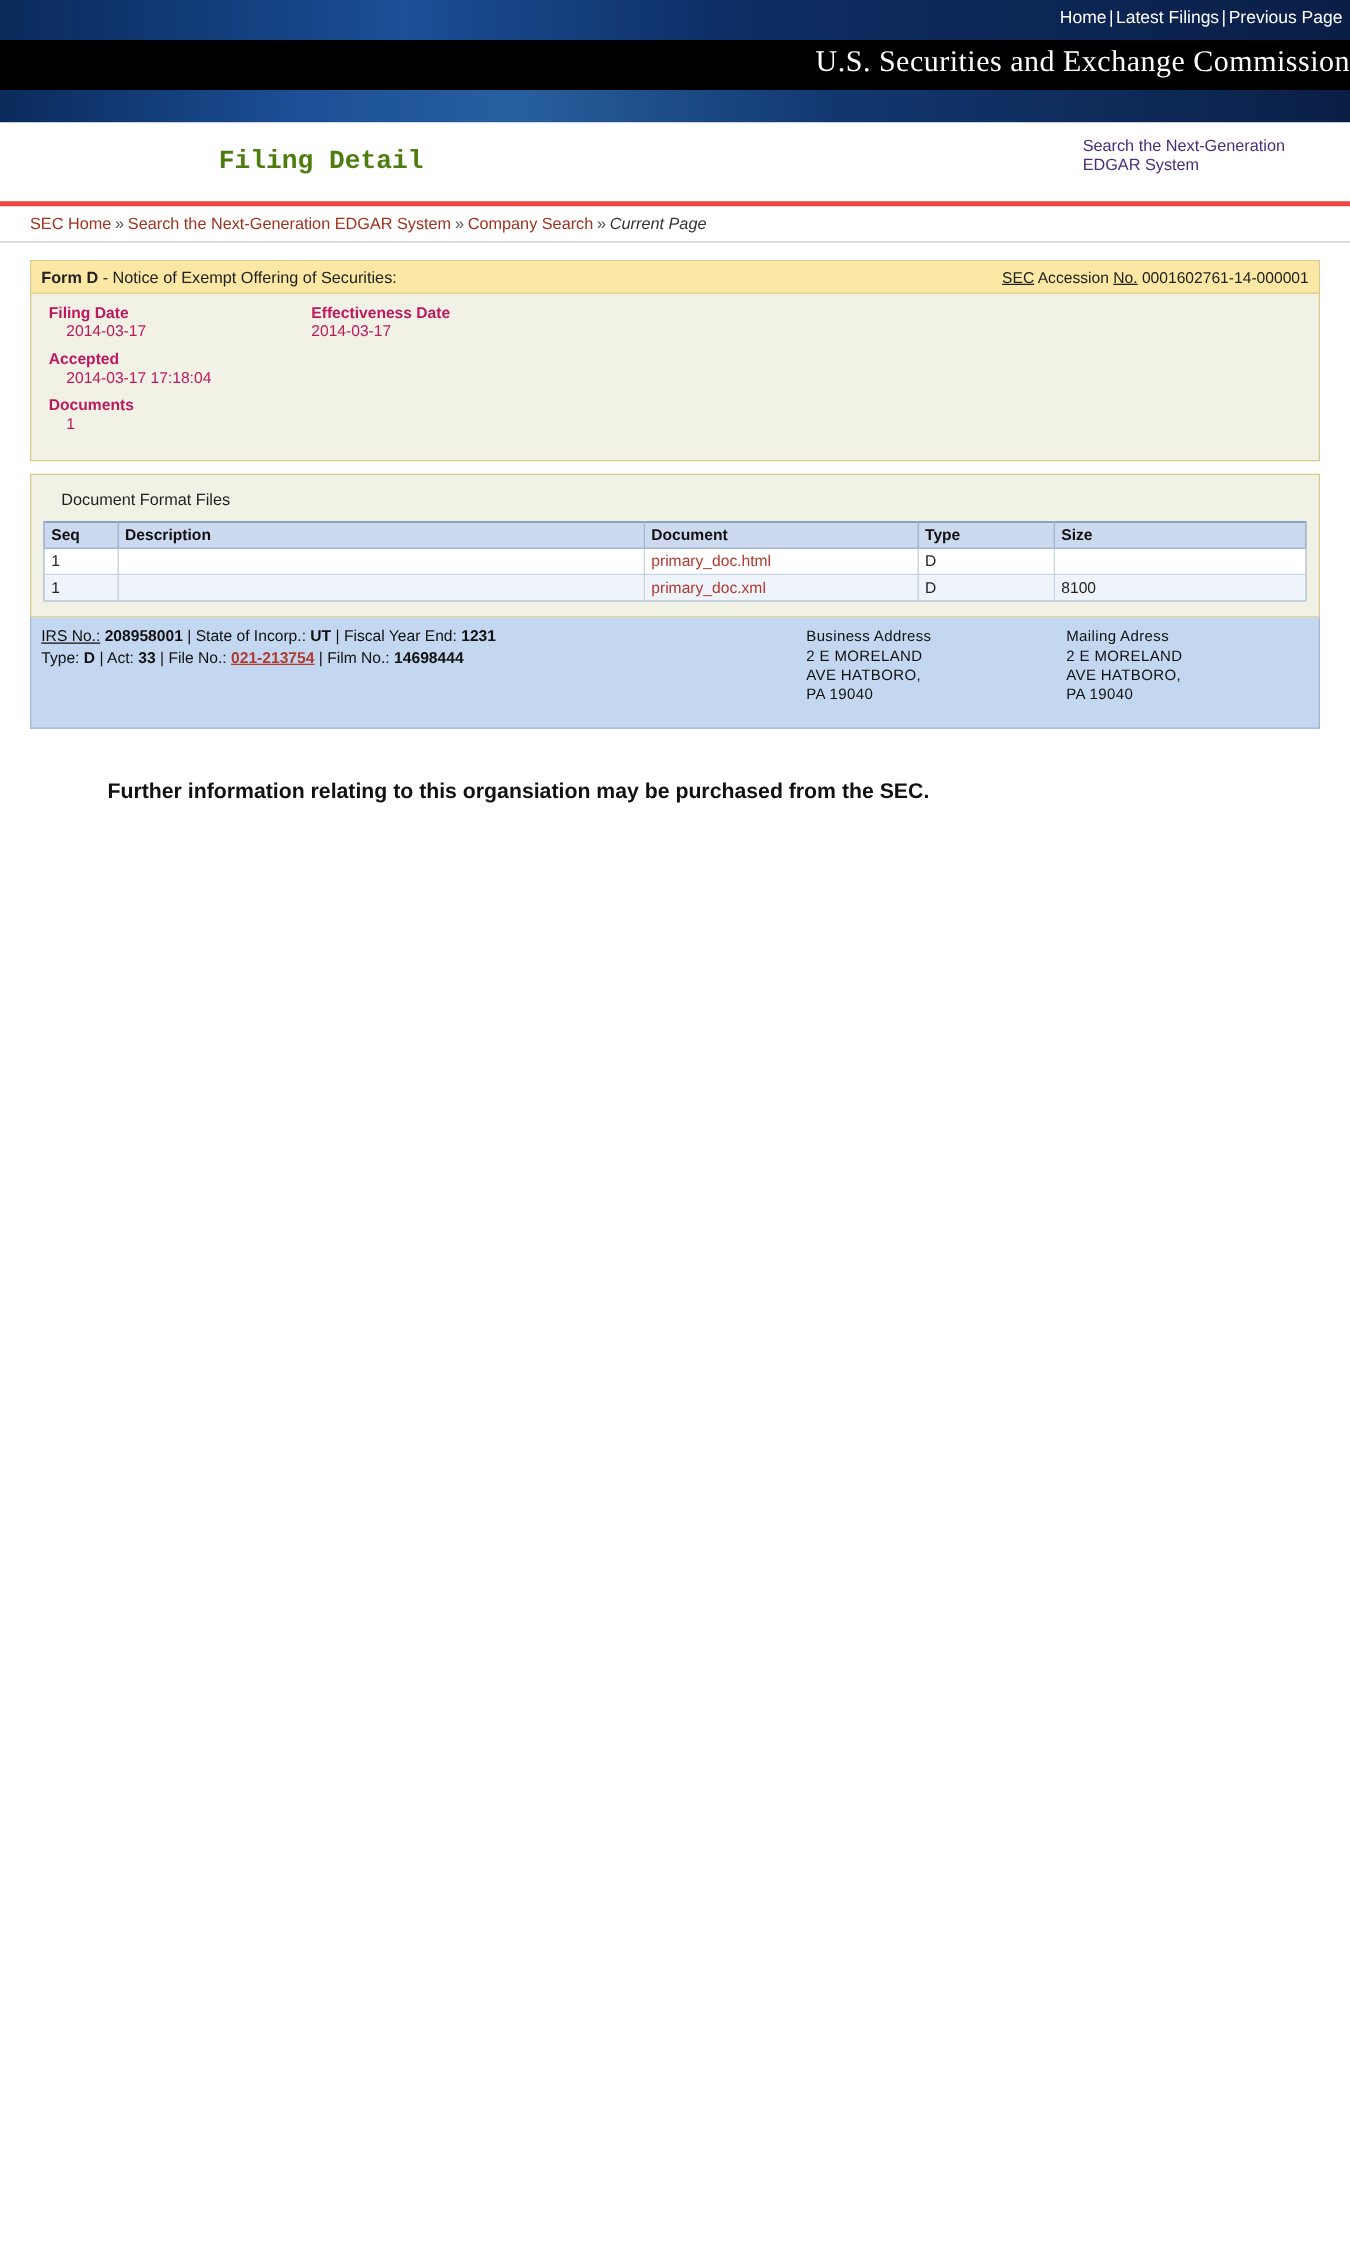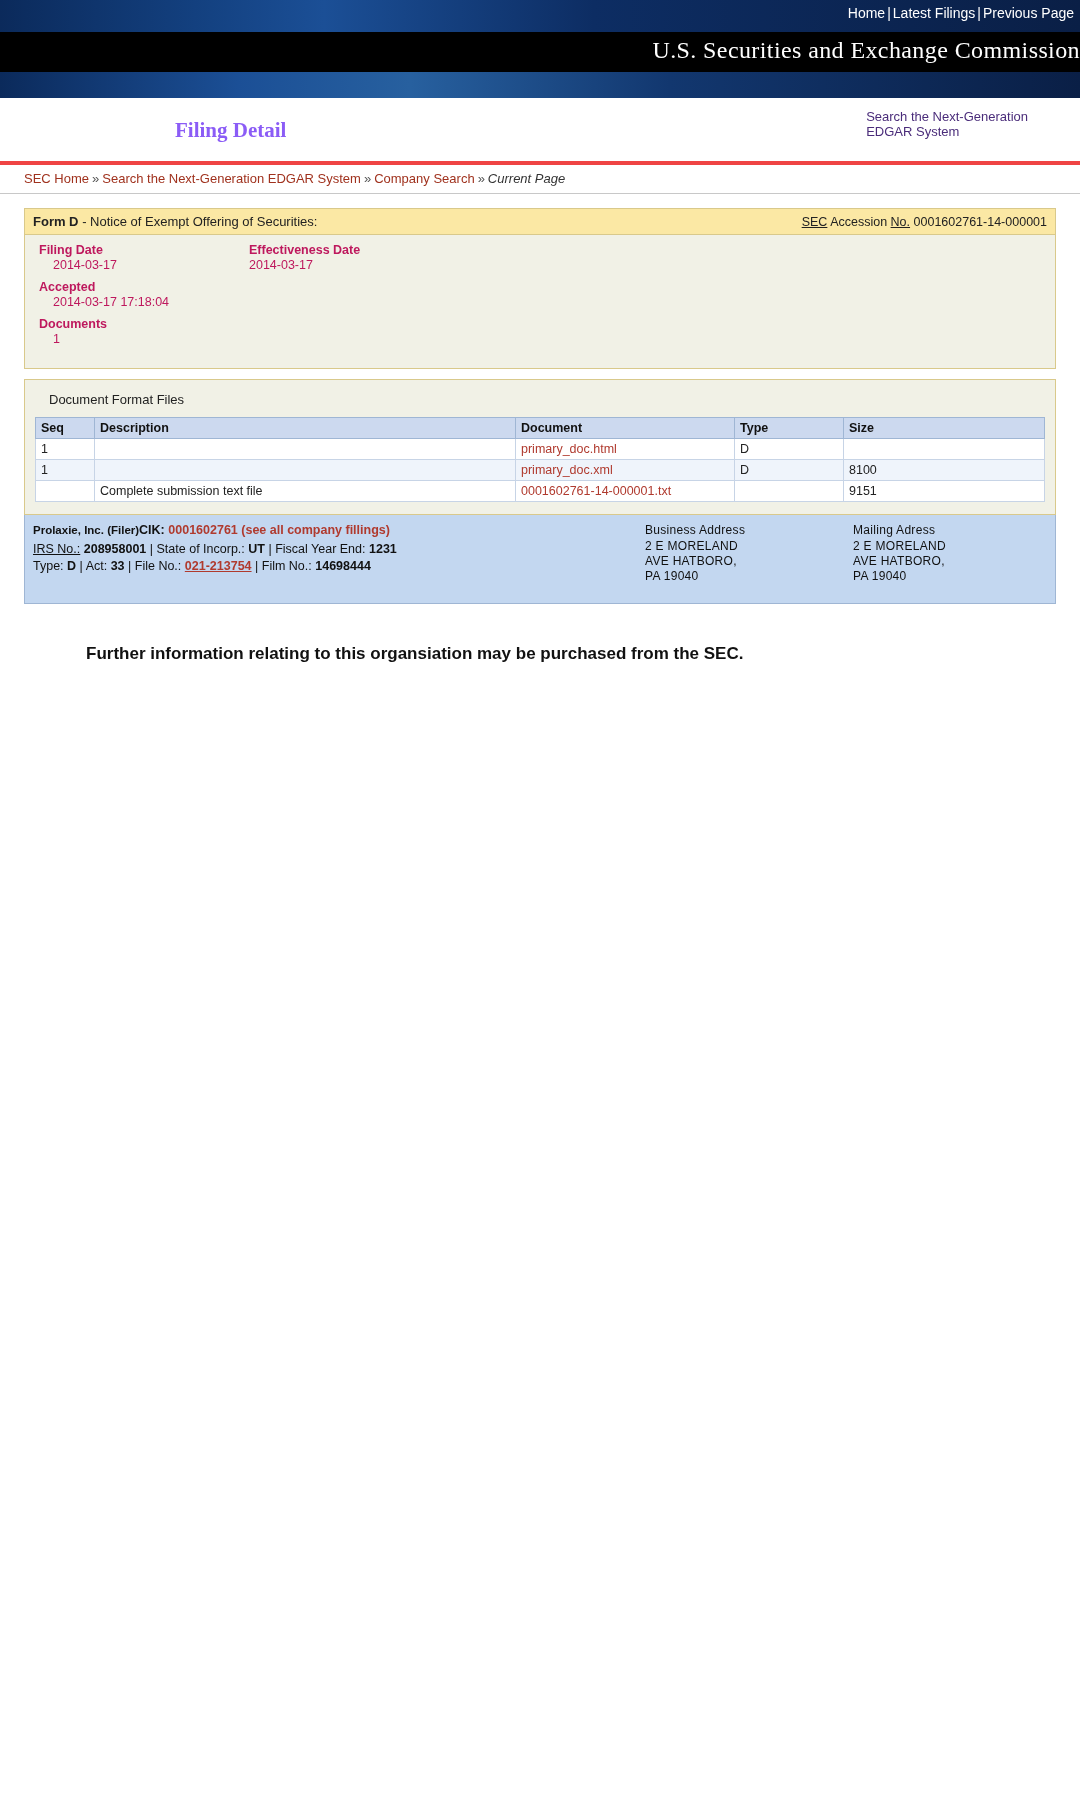--- a/index.html
+++ b/index.html
@@ -117,22 +117,22 @@
   .title-row {
     position: relative;
     height: 58px;
   }
   .page-title {
     position: absolute;
     left: 175px;
     top: 15px;
     font-size: 21px;
     font-weight: bold;
-    color: #8b5cf6;
-    font-family: Liberation Serif, serif;
+    color: #4d7c0f;
+    font-family: Liberation Mono, monospace;
   }
   .search-link {
     position: absolute;
     right: 52px;
     top: 6px;
     font-size: 13px;
     line-height: 15px;
     color: #4a2c7a;
     text-align: left;
   }
@@ -374,37 +374,26 @@
           <td>D</td>
           <td></td>
         </tr>
         <tr class="alt">
           <td>1</td>
           <td></td>
           <td><a href="#">primary_doc.xml</a></td>
           <td>D</td>
           <td>8100</td>
         </tr>
-        <tr>
-          <td></td>
-          <td>Complete submission text file</td>
-          <td><a href="#">0001602761-14-000001.txt</a></td>
-          <td></td>
-          <td>9151</td>
-        </tr>
       </tbody>
     </table>
   </div>
 
   <div class="filer">
     <div class="filer-main">
-      <div class="line1">
-        <span class="company">Prolaxie, Inc. (Filer)</span><b>CIK:</b>
-        <a href="#" class="cik-link">0001602761 (see all company fillings)</a>
-      </div>
       <div class="line2">
         <span class="u">IRS No.:</span>
         <b>208958001</b>
         <span>|</span>
         <span>State of Incorp.:</span>
         <b>UT</b>
         <span>|</span>
         <span>Fiscal Year End:</span>
         <b>1231</b>
       </div>

